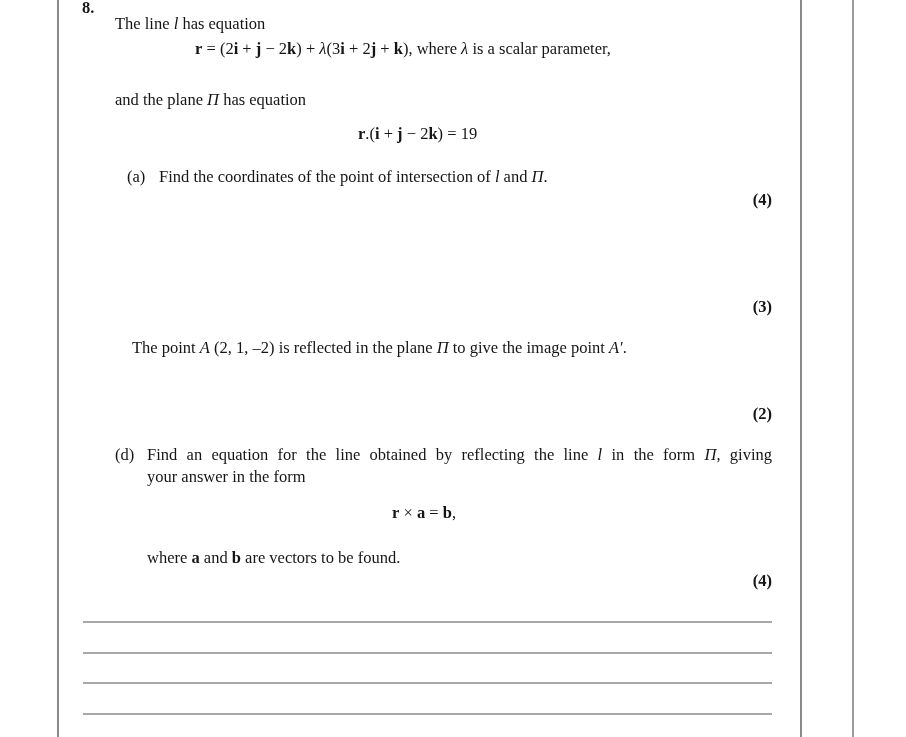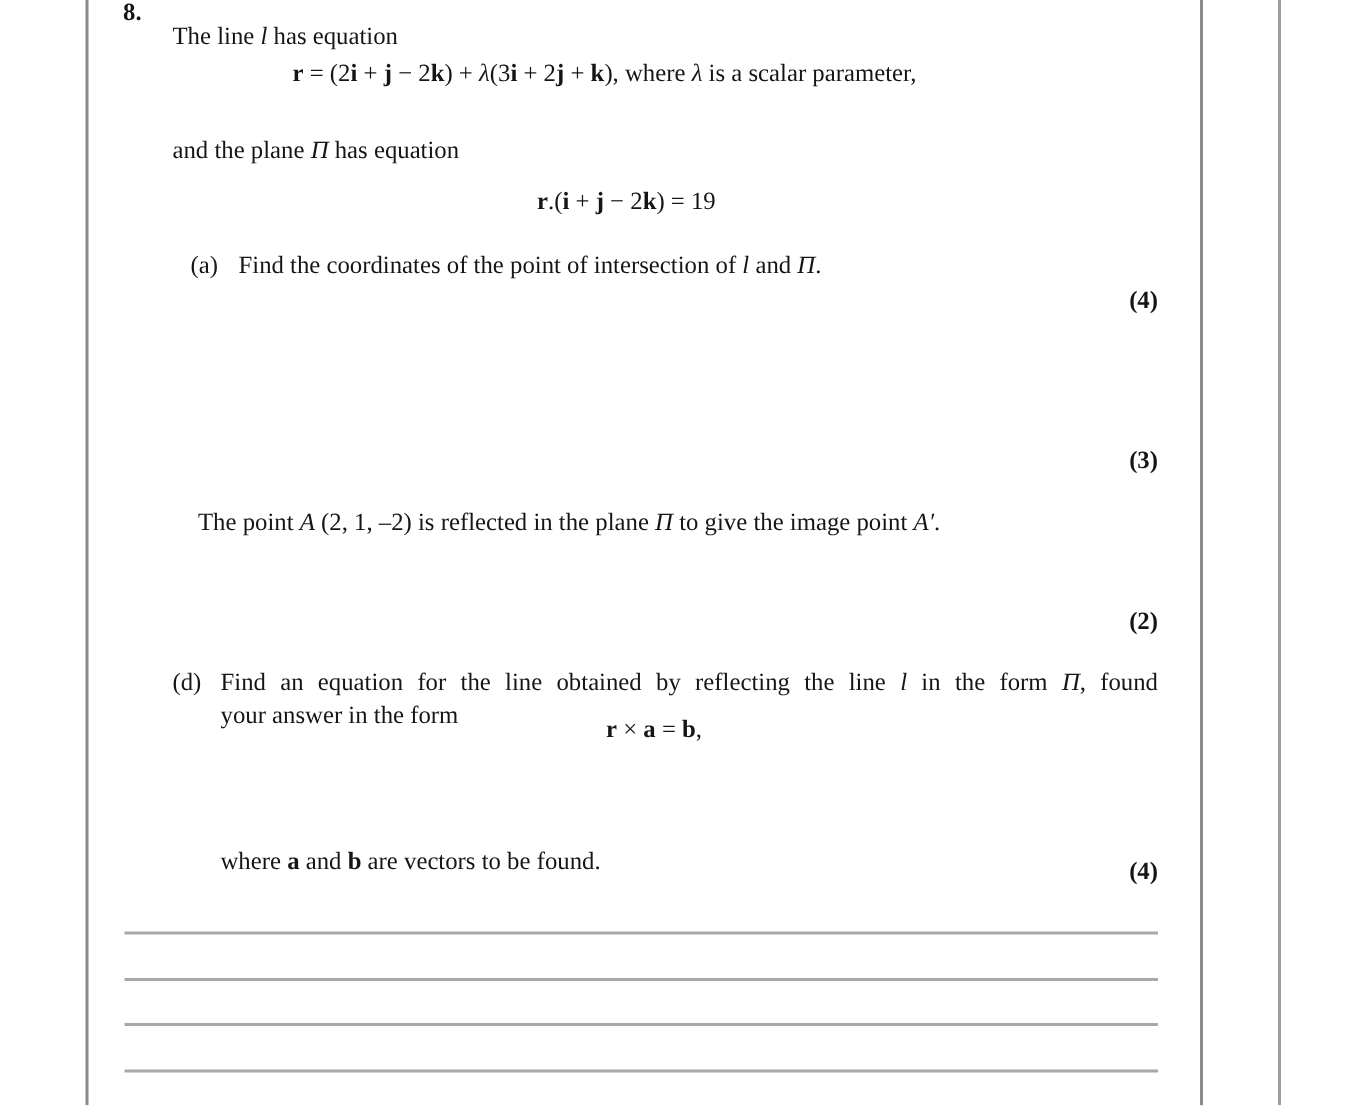--- a/index.html
+++ b/index.html
@@ -58,26 +58,26 @@
   <div class="abs nowrap" style="left:115px; top:169px;margin-left:12px;"><span class="part-label">(a)</span><span><span>Find the coordinates of the point of intersection of </span><span class="seg-i">l</span><span> and </span><span class="seg-i">Π</span><span>.</span></span></div>
   <div class="abs nowrap marks" style="right:134px; top:192px;">(4)</div>
 
 
   <div class="abs nowrap marks" style="right:134px; top:299px;">(3)</div>
 
   <div class="abs nowrap" style="left:100px; top:340px;margin-left:32px;"><span>The point </span><span class="seg-i">A</span><span> (2, 1, –2) is reflected in the plane </span><span class="seg-i">Π</span><span> to give the image point </span><span class="seg-i">A′</span><span>.</span></div>
 
   <div class="abs nowrap marks" style="right:134px; top:406px;">(2)</div>
 
-  <div class="abs justify-line" style="left:115px; top:447px; width:657px;"><span class="part-label">(d)</span><span><span>Find an equation for the line obtained by reflecting the line </span><span class="seg-i">l</span><span> in the form </span><span class="seg-i">Π</span><span>, found</span></span></div>
+  <div class="abs justify-line" style="left:115px; top:447px; width:657px;"><span class="part-label">(d)</span><span><span>Find an equation for the line obtained by reflecting the line </span><span class="seg-i">l</span><span> in the form </span><span class="seg-i">Π</span><span>, giving</span></span></div>
   <div class="abs nowrap" style="left:147px; top:469px;"><span>your answer in the form</span></div>
 
-  <div class="abs nowrap" style="left:392px; top:478px;margin-left:12px;"><span class="seg-b">r</span><span> × </span><span class="seg-b">a</span><span> = </span><span class="seg-b">b</span><span>,</span></div>
+  <div class="abs nowrap" style="left:392px; top:505px;"><span class="seg-b">r</span><span> × </span><span class="seg-b">a</span><span> = </span><span class="seg-b">b</span><span>,</span></div>
 
-  <div class="abs nowrap" style="left:147px; top:566px;"><span>where </span><span class="seg-b">a</span><span> and </span><span class="seg-b">b</span><span> are vectors to be found.</span></div>
+  <div class="abs nowrap" style="left:147px; top:550px;"><span>where </span><span class="seg-b">a</span><span> and </span><span class="seg-b">b</span><span> are vectors to be found.</span></div>
   <div class="abs nowrap marks" style="right:134px; top:573px;">(4)</div>
 
   <div class="ansline" style="top:621px;"></div>
   <div class="ansline" style="top:652px;"></div>
   <div class="ansline" style="top:682px;"></div>
   <div class="ansline" style="top:713px;"></div>
 
 </div>
 
 </body></html>

